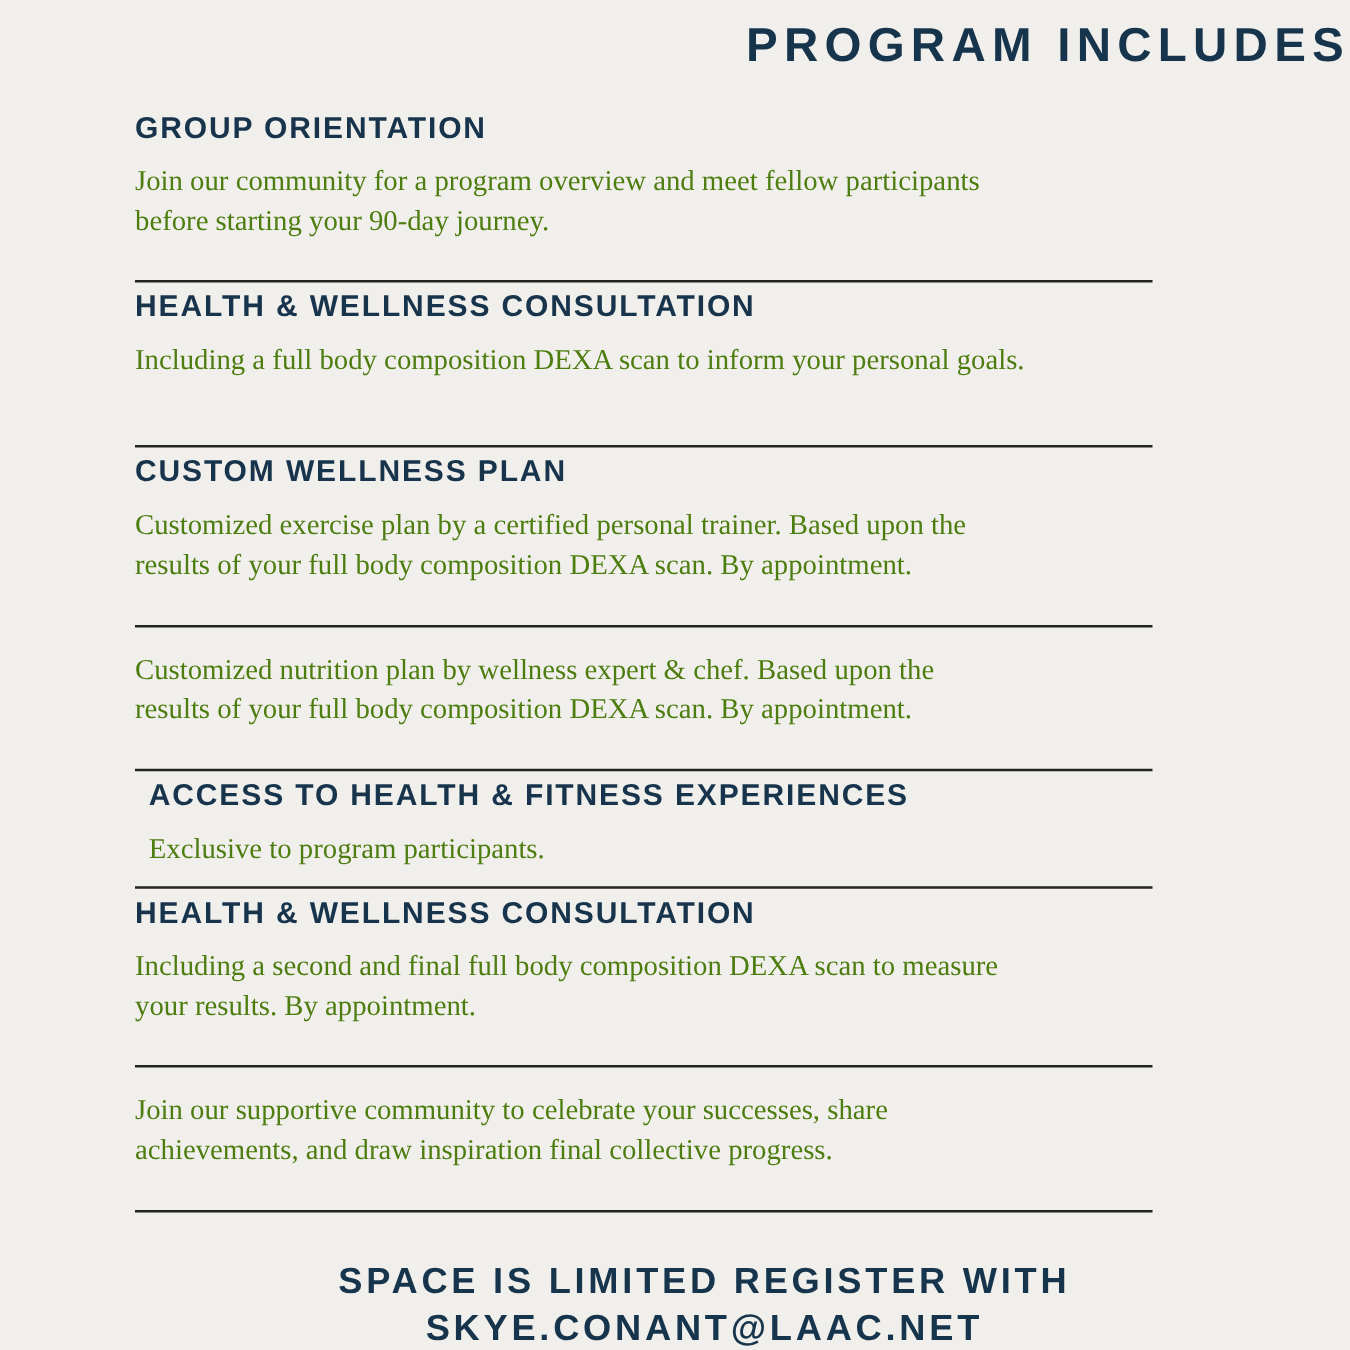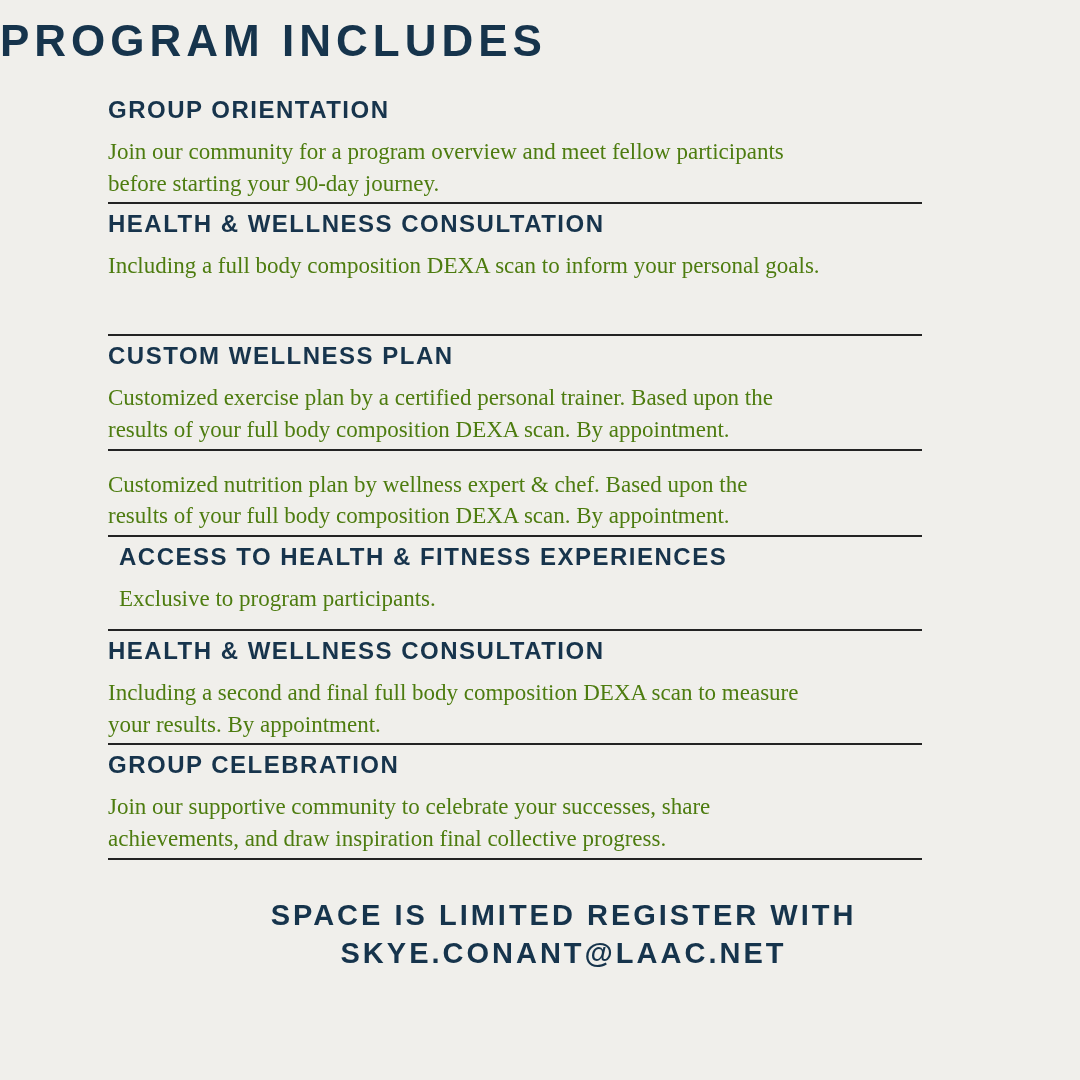--- a/index.html
+++ b/index.html
@@ -10,35 +10,35 @@
     position: relative;
     width: 1080px;
     height: 1080px;
     background: #f0efeb;
     overflow: hidden;
     font-family: "Liberation Sans", sans-serif;
   }
   .page-title {
     margin: 0;
     padding-top: 16px;
-    text-align: left;
+    text-align: right;
     font-family: "Liberation Sans", sans-serif;
     font-weight: 700;
-    font-size: 44px;
+    font-size: 38px;
     letter-spacing: 5px;
     color: #16344c;
   }
   .content {
     width: 814px;
     margin-left: 108px;
     margin-top: 24px;
   }
   .section {
     padding-top: 6px;
-    padding-bottom: 3px;
+    padding-bottom: 32px;
   }
   .section--tall {
     padding-bottom: 52px;
   }
   .section--short {
     padding-bottom: 14px;
     margin-left: 11px;
   }
   .section-heading {
     margin: 0;
@@ -119,21 +119,20 @@
     <hr class="divider">
 
     <div class="section">
       <h2 class="section-heading">HEALTH &amp; WELLNESS CONSULTATION</h2>
       <p class="section-body">Including a second and final full body composition DEXA scan to measure
 your results. By appointment.</p>
     </div>
     <hr class="divider">
 
     <div class="section">
-      <h2 class="section-heading">GROUP CELEBRATION</h2>
       <p class="section-body">Join our supportive community to celebrate your successes, share
 achievements, and draw inspiration final collective progress.</p>
     </div>
     <hr class="divider">
 
   </div>
 
   <div class="footer">
     <p class="footer-line">SPACE IS LIMITED REGISTER WITH</p>
     <p class="footer-line">SKYE.CONANT@LAAC.NET</p>

